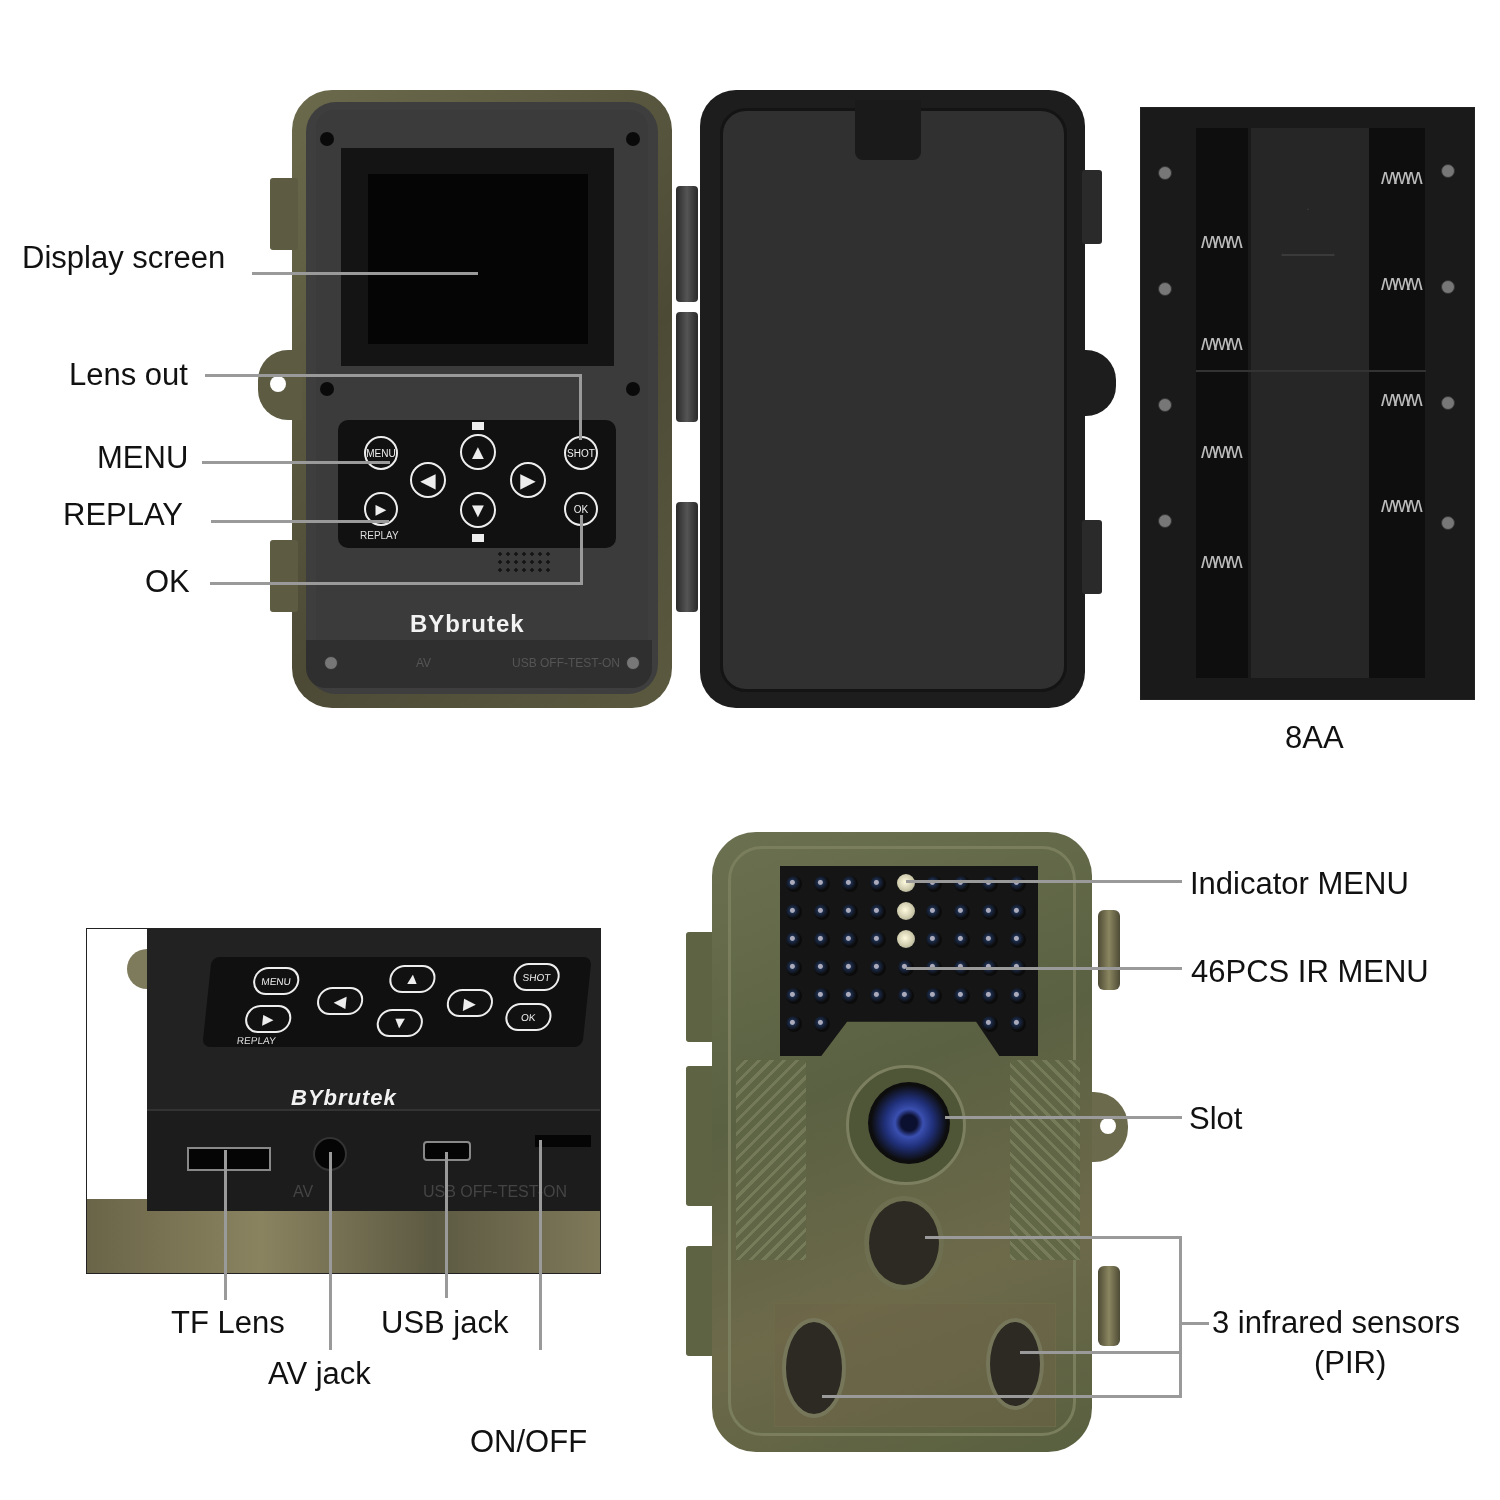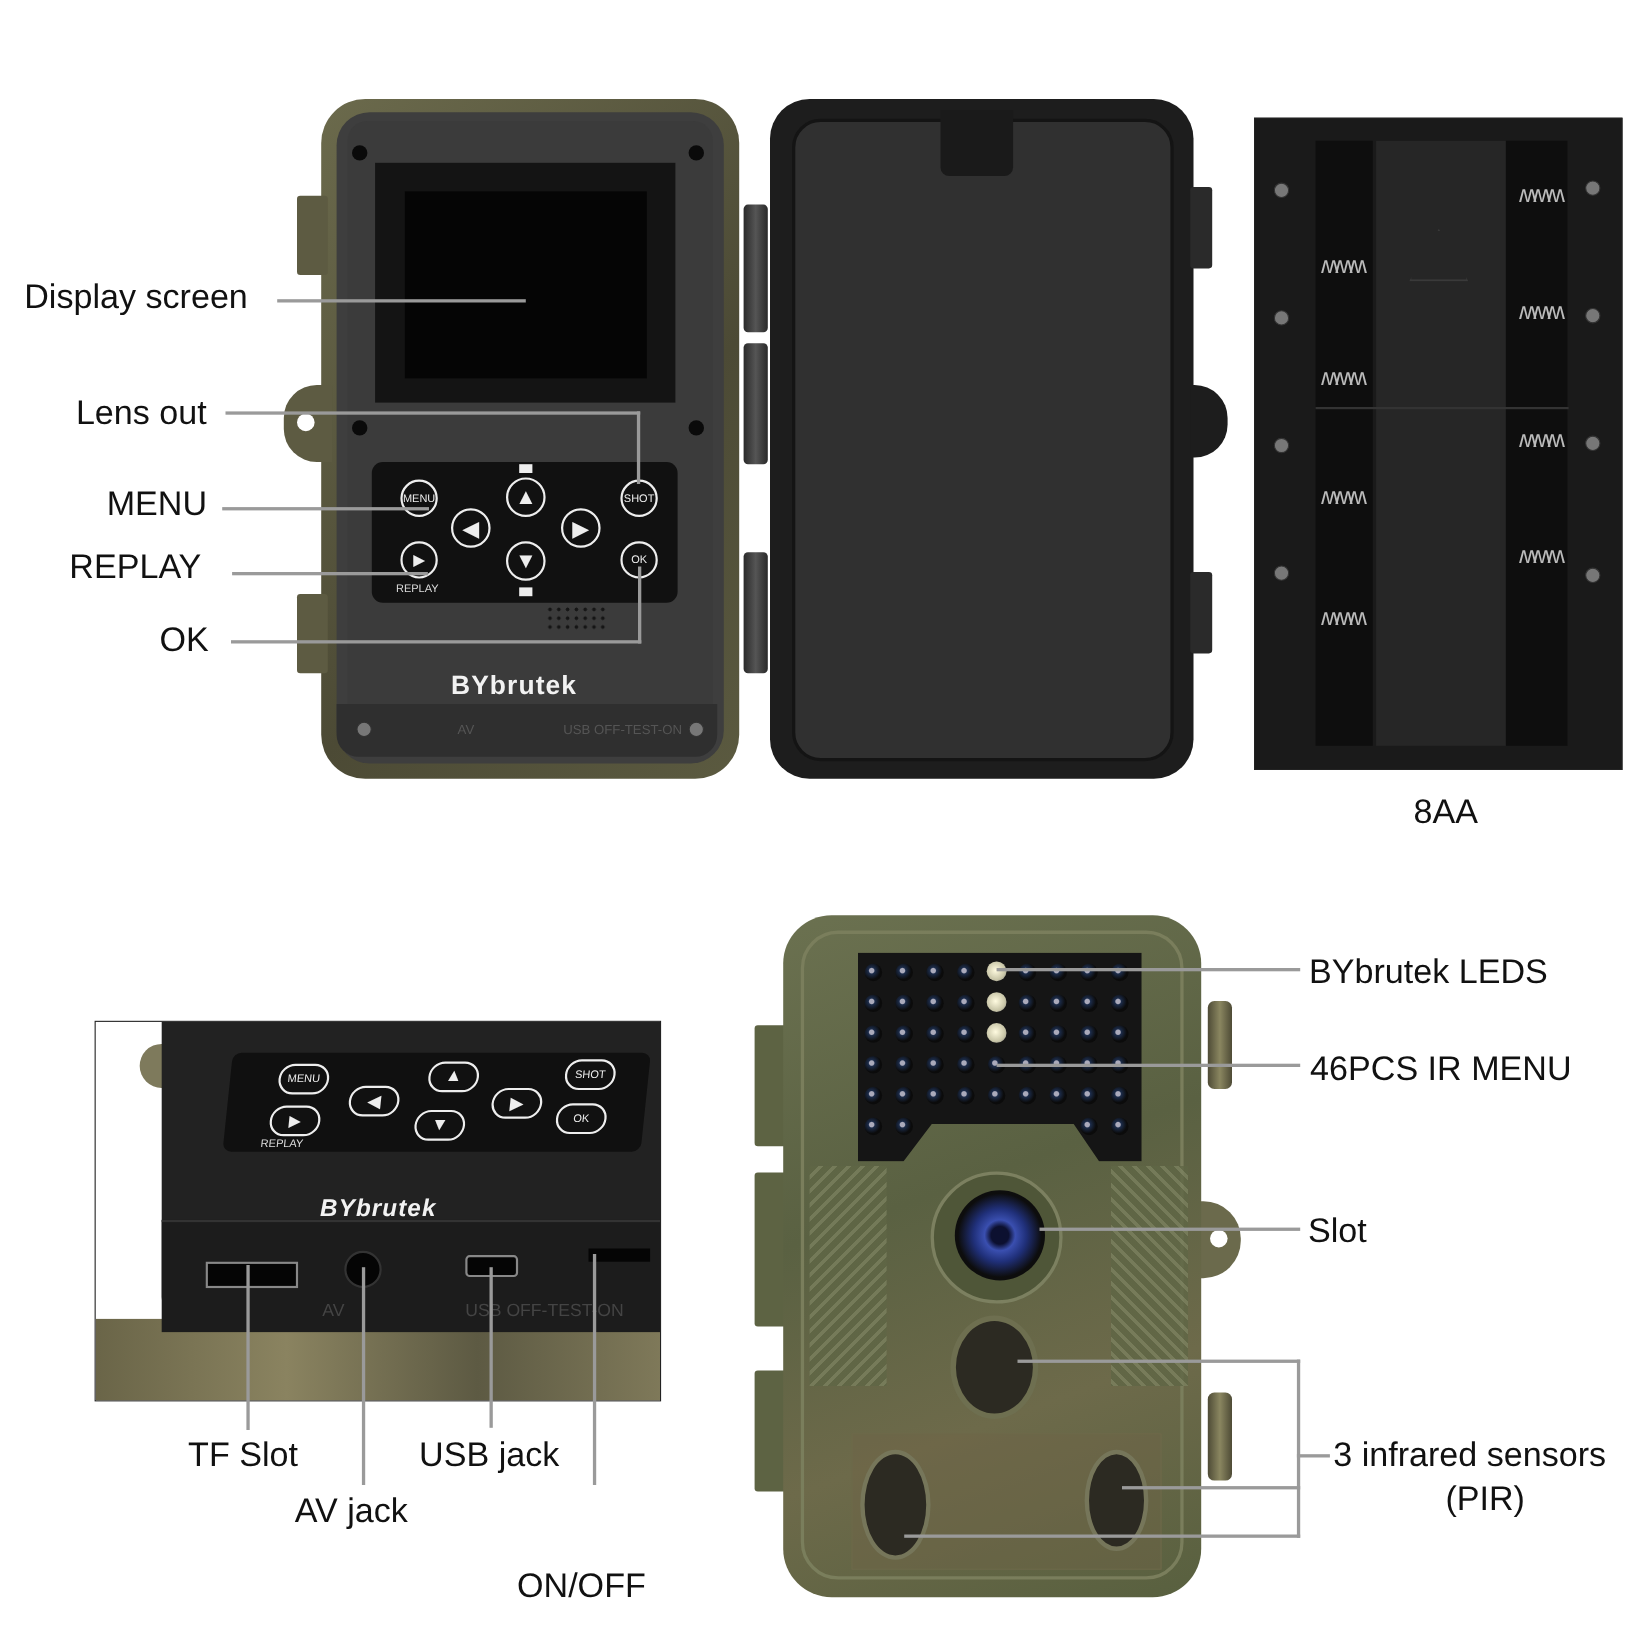--- a/index.html
+++ b/index.html
@@ -98,21 +98,21 @@
 <div class="hinge" style="left:676px;top:312px;height:110px;"></div>
 <div class="hinge" style="left:676px;top:502px;height:110px;"></div>
 
 <div class="abs lid"></div>
 <div class="abs lid-inner"></div>
 <div class="abs lid-notch"></div>
 <div class="tab" style="left:1082px;top:170px;width:20px;height:74px;background:#2a2a2a;"></div>
 <div class="tab" style="left:1082px;top:520px;width:20px;height:74px;background:#2a2a2a;"></div>
 <div class="tab" style="left:1082px;top:350px;width:34px;height:66px;background:#1d1d1d;border-radius:0 30px 30px 0;"></div>
 
-<div class="label" style="left:22px;top:254px;">Display screen</div>
+<div class="label" style="left:22px;top:242px;">Display screen</div>
 <div class="line" style="left:252px;top:272px;width:226px;height:3px;"></div>
 
 <div class="label" style="left:69px;top:359px;">Lens out</div>
 <div class="line" style="left:205px;top:374px;width:377px;height:3px;"></div>
 <div class="line" style="left:579px;top:374px;width:3px;height:66px;"></div>
 
 <div class="label" style="left:97px;top:442px;">MENU</div>
 <div class="line" style="left:202px;top:461px;width:188px;height:3px;"></div>
 
 <div class="label" style="left:63px;top:499px;">REPLAY</div>
@@ -171,21 +171,21 @@
     <div class="strip-text" style="left:146px;top:72px;color:#444;font-size:16px;">AV</div>
     <div class="strip-text" style="left:276px;top:72px;color:#444;font-size:16px;">USB  OFF-TEST-ON</div>
   </div>
 </div>
 
 <div class="line" style="left:224px;top:1150px;width:3px;height:150px;"></div>
 <div class="line" style="left:329px;top:1152px;width:3px;height:198px;"></div>
 <div class="line" style="left:445px;top:1152px;width:3px;height:146px;"></div>
 <div class="line" style="left:539px;top:1140px;width:3px;height:210px;"></div>
 
-<div class="label" style="left:171px;top:1307px;">TF Slot</div>
+<div class="label" style="left:171px;top:1307px;">TF Lens</div>
 <div class="label" style="left:268px;top:1358px;">AV jack</div>
 <div class="label" style="left:381px;top:1307px;">USB jack</div>
 <div class="label" style="left:470px;top:1426px;">ON/OFF</div>
 
 <div class="knob" style="left:1098px;top:910px;"></div>
 <div class="knob" style="left:1098px;top:1266px;"></div>
 <div class="tab" style="left:1080px;top:1092px;width:48px;height:70px;border-radius:0 34px 34px 0;background:#6b6a4c;"></div>
 <div class="abs" style="left:1100px;top:1118px;width:16px;height:16px;border-radius:50%;background:#fff;"></div>
 <div class="tab" style="left:686px;top:932px;width:32px;height:110px;background:#5d6343;"></div>
 <div class="tab" style="left:686px;top:1066px;width:32px;height:140px;background:#5d6343;"></div>
@@ -256,21 +256,21 @@
 </div>
 
 <div class="abs lens-housing"></div>
 <div class="abs lens"></div>
 <div class="abs pir-main"></div>
 <div class="abs pir-panel"></div>
 <div class="abs pir-l"></div>
 <div class="abs pir-r"></div>
 
 <div class="line" style="left:906px;top:880px;width:276px;height:3px;"></div>
-<div class="label" style="left:1190px;top:868px;">BYbrutek LEDS</div>
+<div class="label" style="left:1190px;top:868px;">Indicator MENU</div>
 
 <div class="line" style="left:906px;top:967px;width:276px;height:3px;"></div>
 <div class="label" style="left:1191px;top:956px;">46PCS IR MENU</div>
 
 <div class="line" style="left:945px;top:1116px;width:237px;height:3px;"></div>
 <div class="label" style="left:1189px;top:1103px;">Slot</div>
 
 <div class="line" style="left:925px;top:1236px;width:257px;height:3px;"></div>
 <div class="line" style="left:1020px;top:1351px;width:162px;height:3px;"></div>
 <div class="line" style="left:822px;top:1395px;width:360px;height:3px;"></div>

